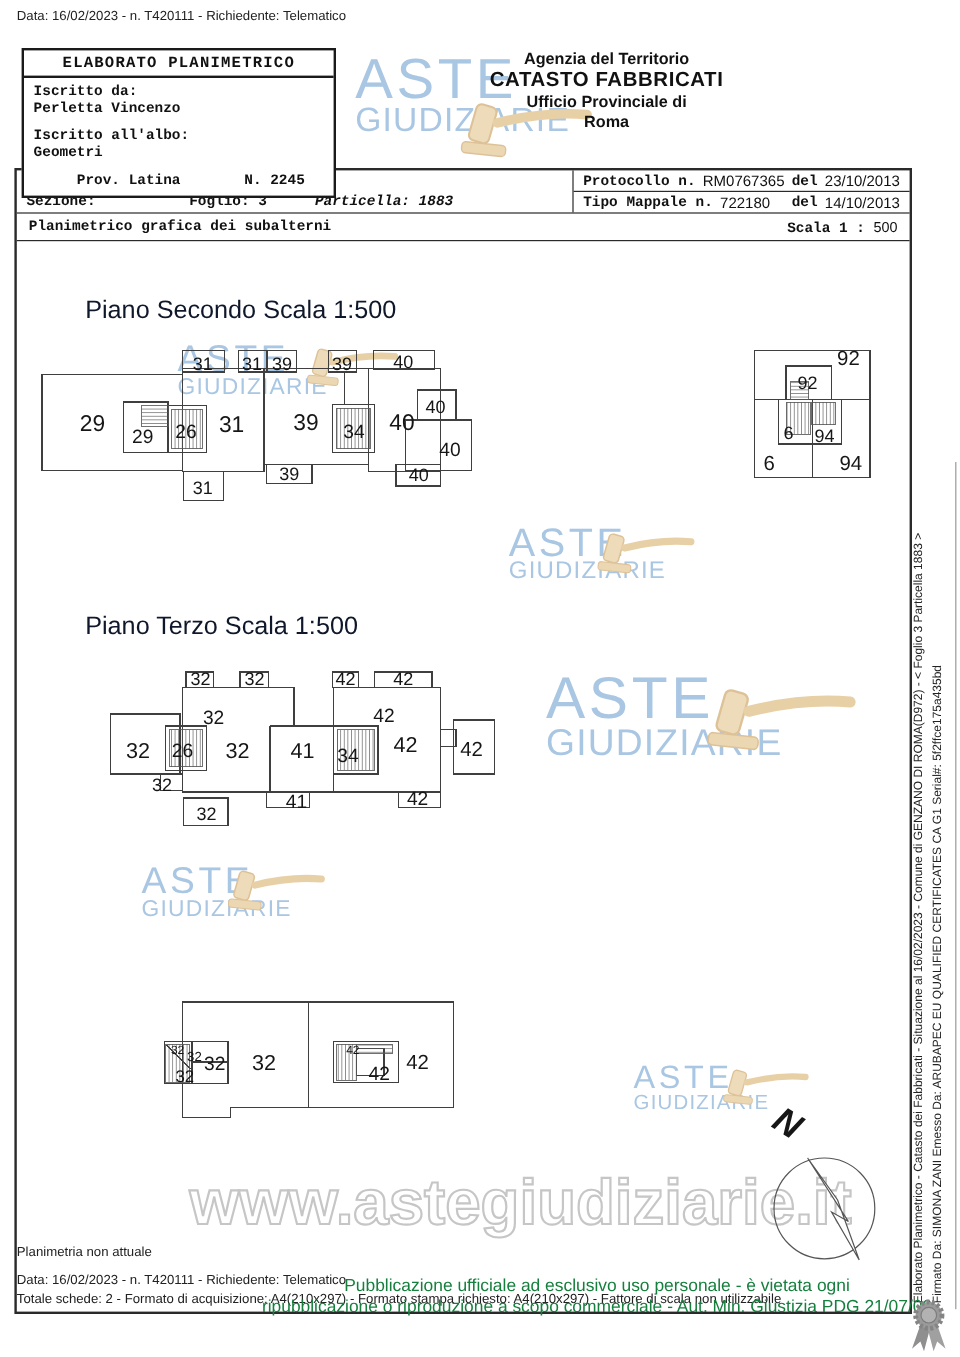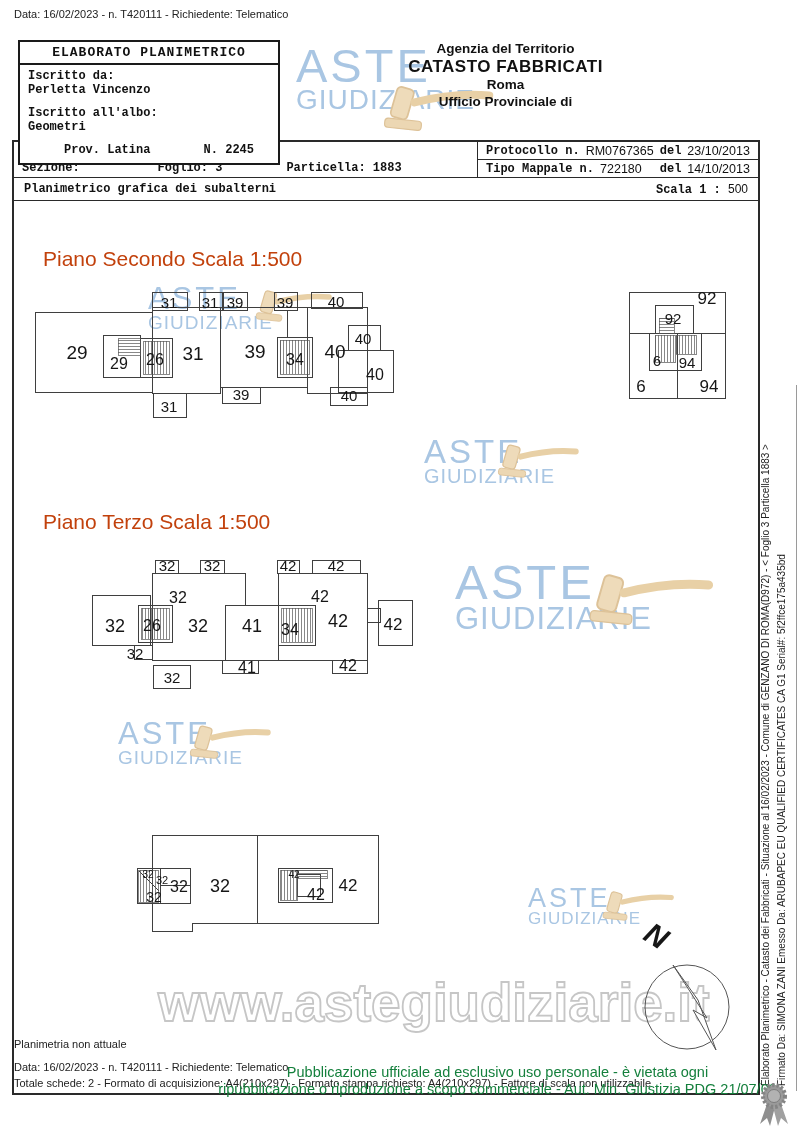--- a/index.html
+++ b/index.html
@@ -23,31 +23,31 @@
   .ag1{font-size:13.5px;font-weight:bold;line-height:17px;}
   .ag2{font-size:17px;font-weight:bold;letter-spacing:.5px;line-height:19px;}
 
   
   .frame{position:absolute;left:12px;top:140px;width:744px;height:951px;border:2px solid #2a2a2a;z-index:2;}
   .hrow1{display:flex;height:35px;border-bottom:1.5px solid #2a2a2a;}
   .hleft{flex:1;font-family:"Liberation Mono",monospace;font-weight:bold;font-size:12px;padding:2px 8px;}
   .hl1{line-height:16px;}
   .hl2{line-height:16px;display:flex;}
   .hl2 .seg2{margin-left:78px;}
-  .hl2 .seg3{margin-left:64px;}
+  .hl2 .seg3{margin-left:40px;font-style:italic;}
   .hright{width:280px;border-left:1.5px solid #2a2a2a;font-size:12px;text-align:center;}
   .hright .pr{display:flex;align-items:center;height:17px;padding:0 8px;gap:6px;border-bottom:1px solid #2a2a2a;}
   .hright .pr2{border-bottom:none;}
   .hright .lbl{font-family:"Liberation Mono",monospace;font-weight:bold;}
   .hright .val{font-family:"Liberation Sans",sans-serif;font-size:12.5px;}
   .hrow2{display:flex;justify-content:space-between;align-items:center;height:22px;border-bottom:1.5px solid #2a2a2a;
          font-family:"Liberation Mono",monospace;font-weight:bold;font-size:12px;padding:0 10px;}
 
   
-  .ptitle{position:absolute;font-size:21px;color:#c2410c;z-index:3;white-space:nowrap;}
+  .ptitle{position:absolute;font-size:21px;color:#0f172a;z-index:3;white-space:nowrap;margin-left:28px;}
 
   
   .plan{position:absolute;z-index:2;}
   .plan rect,.plan path,.plan line{shape-rendering:crispEdges;}
   svg text{font-family:"Liberation Sans",sans-serif;fill:#161616;}
 
   
   .wm{position:absolute;z-index:1;color:#a9c6e3;line-height:.92;white-space:nowrap;}
   .wm-aste{display:block;letter-spacing:3px;}
   .wm-giud{display:block;letter-spacing:1px;}
@@ -146,22 +146,22 @@
       <div class="cbox-row mt">
         <span>Prov. Latina</span>
         <span>N. 2245</span>
       </div>
     </div>
   </div>
 
   <div class="agency">
     <div class="ag1">Agenzia del Territorio</div>
     <div class="ag2">CATASTO FABBRICATI</div>
+    <div class="ag1">Ufficio Provinciale di</div>
     <div class="ag1">Roma</div>
-    <div class="ag1">Ufficio Provinciale di</div>
   </div>
 
   <div class="frame">
     <div class="hrow1">
       <div class="hleft">
         <div class="hl1">Comune di Genzano Di Roma</div>
         <div class="hl2">
           <span>Sezione:</span>
           <span class="seg2">Foglio: 3</span>
           <span class="seg3">Particella: 1883</span>

